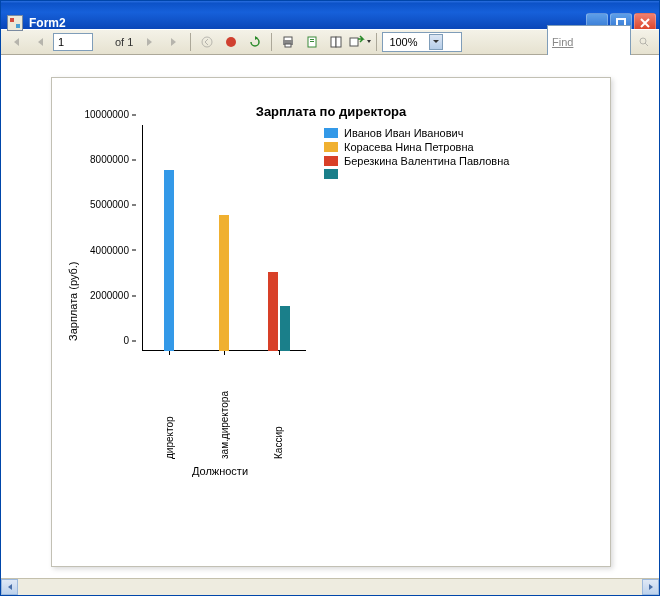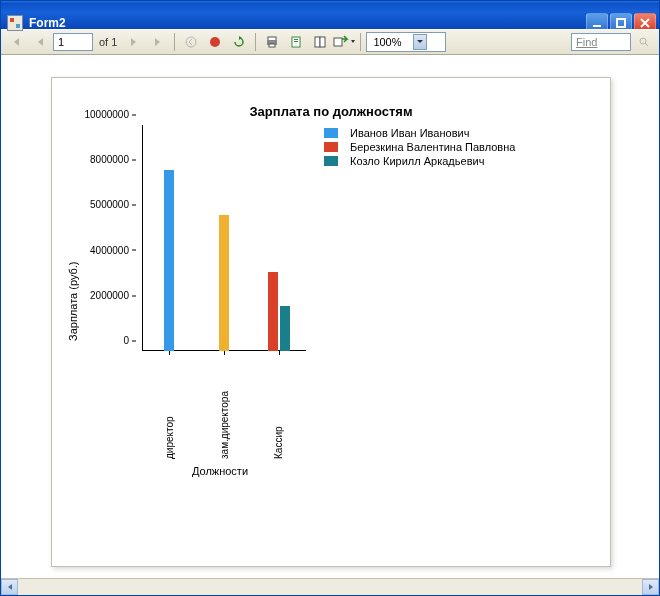--- a/index.html
+++ b/index.html
@@ -77,42 +77,42 @@
   .tbtn.disabled { opacity: 0.45; }
   .tsep { width: 1px; height: 18px; background: #aca899; margin: 0 3px; }
   .pageinput {
     width: 40px; height: 18px;
     border: 1px solid #7f9db9;
     background: #fff;
     font-size: 11px;
     padding: 0 4px;
     text-align: left;
   }
-  .oftext { padding: 0 4px; color: #333; }
+  .oftext { padding: 0 4px; color: #333; margin-left: 16px; }
   .zoomsel {
     height: 20px; width: 80px;
     border: 1px solid #7f9db9;
     background: #fff;
     display: flex; align-items: center;
     padding: 0 18px 0 6px;
     font-size: 11px;
     justify-content: space-between;
   }
   .zoomsel .arrow {
     width: 14px; height: 16px;
     background: linear-gradient(#dce6f4,#b6cde8);
     border: 1px solid #7f9db9;
     display:flex; align-items:center; justify-content:center;
   }
   .spacer { flex: 1; }
   .findbox {
-    width: 60px; height: 18px;
+    width: 84px; height: 18px;
     border: 1px solid #7f9db9;
     background: #fff;
-    display:flex; align-items:center; padding:0 4px;
+    display:flex; align-items:center; padding:16px 4px;
     color: #888;
     text-decoration: underline;
   }
 
   .content {
     flex: 1;
     background: #fff;
     position: relative;
     overflow: hidden;
   }
@@ -216,21 +216,21 @@
     margin-left: 56px;
     width: 164px;
     margin-top: 4px;
   }
 
   .legend {
     margin-left: 18px;
     margin-top: 2px;
     font-size: 11px;
   }
-  .lg { display:flex; align-items:center; gap:12px; margin-bottom:2px; }
+  .lg { display:flex; align-items:center; gap:6px; margin-bottom:2px; }
   .sw { width:14px; height:10px; border:0; }
 
   .hscroll {
     height: 17px;
     background: #e8e6da;
     border-top: 1px solid #c4c0ac;
     display:flex; align-items:stretch;
   }
   .sbtn {
     width: 17px;
@@ -357,21 +357,21 @@
       <svg width="12" height="12">
           <circle cx="5" cy="5" r="3" fill="none" stroke="#757575"></circle>
           <path d="M7 7 L10 10" stroke="#757575"></path>
         </svg>
     </span>
   </div>
 
   <div class="content">
     <div class="page">
 
-      <div class="chart-title">Зарплата по должностям</div>
+      <div class="chart-title">Зарплата по директора</div>
 
       <div class="chartrow">
         <div class="ylabel">Зарплата (руб.)</div>
 
         <div class="plotwrap">
           <div class="plot">
             <div class="yaxis">
               <span class="ytick" style="bottom:0%"><span>0</span><span class="tickmark"></span></span>
               <span class="ytick" style="bottom:20%"><span>2000000</span><span class="tickmark"></span></span>
               <span class="ytick" style="bottom:40%"><span>4000000</span><span class="tickmark"></span></span>
@@ -412,26 +412,29 @@
           </div>
           <div class="xaxis-title">Должности</div>
         </div>
 
         <div class="legend">
           <div class="lg">
             <span class="sw c0"></span>
             <span>Иванов Иван Иванович</span>
           </div>
           <div class="lg">
+            <span class="sw c1"></span>
+            <span>Корасева Нина Петровна</span>
+          </div>
+          <div class="lg">
             <span class="sw c2"></span>
             <span>Березкина Валентина Павловна</span>
           </div>
           <div class="lg">
             <span class="sw c3"></span>
-            <span>Козло Кирилл Аркадьевич</span>
           </div>
         </div>
       </div>
 
     </div>
   </div>
 
   <div class="hscroll">
     <div class="sbtn">
       <svg width="8" height="8">

